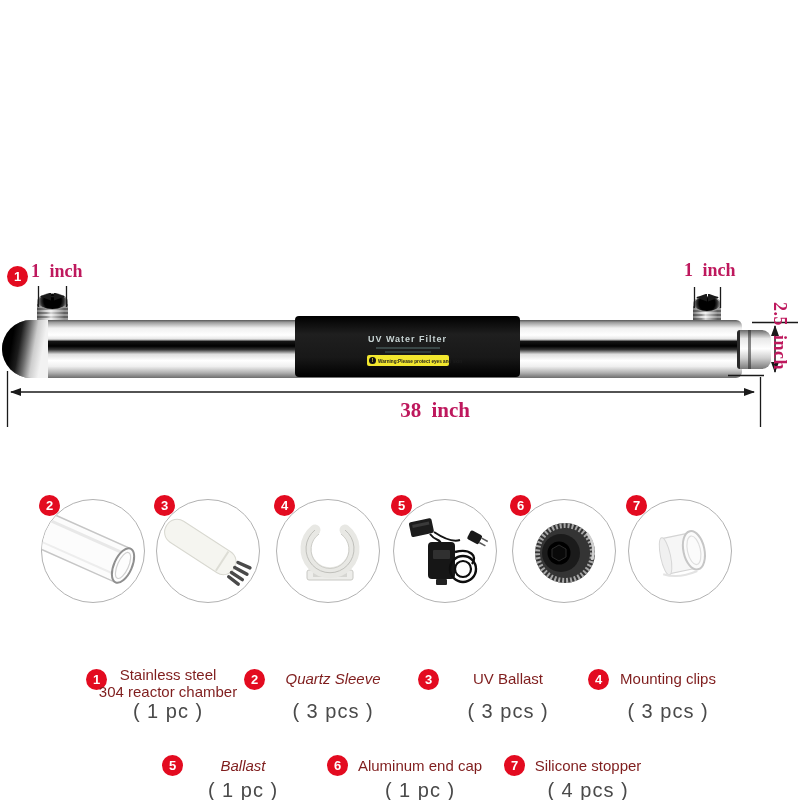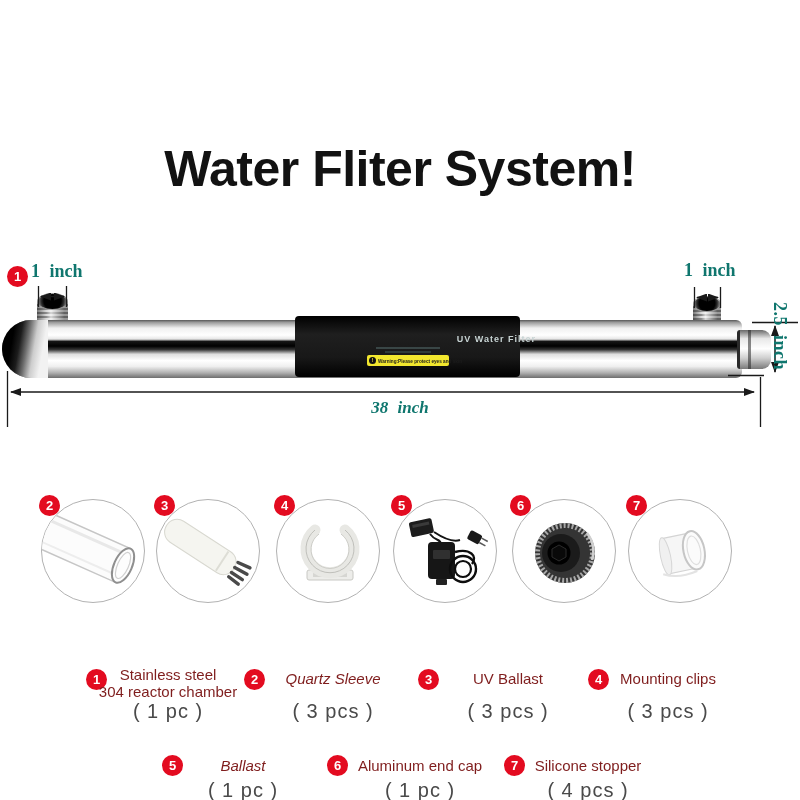--- a/index.html
+++ b/index.html
@@ -10,24 +10,24 @@
   .page-title{position:absolute;top:142px;left:0;width:800px;text-align:center;
     font-size:50px;font-weight:800;letter-spacing:-.5px;color:#121212;line-height:54px;}
 
   
   .badge{display:inline-block;width:21px;height:21px;border-radius:50%;
     background:var(--badge-red,#e30b20);color:#fff;font-size:13px;font-weight:bold;
     text-align:center;line-height:21px;}
   .badge.abs{position:absolute;}
 
   
-  .dim{position:absolute;font-family:"Liberation Serif",serif;font-weight:bold;color:#0f766e;}
+  .dim{position:absolute;font-family:"Liberation Serif",serif;font-weight:bold;color:#be185d;}
   .dim-left{left:31px;top:261px;font-size:18px;word-spacing:5px;}
   .dim-right{left:684px;top:260px;font-size:18px;word-spacing:5px;}
-  .dim-length{left:330px;top:398px;width:140px;text-align:center;font-size:17px;word-spacing:5px;font-style:italic;}
+  .dim-length{left:330px;top:398px;width:140px;text-align:right;font-size:21px;word-spacing:5px;}
   .dim-diameter{left:769px;top:302px;height:112px;writing-mode:vertical-rl;
     font-size:18px;word-spacing:4px;letter-spacing:.5px;}
 
   
   .tube-body{position:absolute;left:2px;top:320px;width:740px;height:58px;
     border-radius:29px 6px 6px 29px;
     background:linear-gradient(to bottom,
       #565656 0%,#9a9a9a 4%,#f0f0f0 14%,#ffffff 26%,#e6e6e6 33%,
       #151515 37%,#000 45%,#343434 51%,
       #dedede 59%,#ffffff 70%,#efefef 80%,#b0b0b0 91%,#6d6d6d 100%);}
@@ -50,21 +50,21 @@
   .port-left{left:37px;top:293px;width:31px;height:31px;}
   .port-left .port-opening{width:31px;height:17px;}
   .port-left .port-threads{top:9px;width:31px;height:22px;}
   .port-right{left:693px;top:296px;width:28px;height:29px;}
   .port-right .port-opening{width:28px;height:16px;}
   .port-right .port-threads{top:8px;width:28px;height:21px;}
 
   
   .tube-label{position:absolute;left:295px;top:316px;width:225px;height:61px;border-radius:4px;
     background:linear-gradient(to bottom,#000,#1f1f1f 30%,#181818 68%,#000);}
-  .tube-label-title{position:absolute;top:18px;left:16px;width:100%;text-align:right;
+  .tube-label-title{position:absolute;top:18px;left:0;width:100%;text-align:center;
     font-size:9px;font-weight:bold;letter-spacing:1px;color:#c7d3d3;}
   .spec-line{position:absolute;height:2px;background:#394646;left:50%;transform:translateX(-50%);}
   .spec-1{top:31px;width:64px;}
   .spec-2{top:35px;width:46px;background:#2e3a3a;}
   .warn-strip{position:absolute;left:72px;top:39px;width:82px;height:11px;border-radius:2px;
     background:var(--warning-yellow,#f2e72e);display:flex;align-items:center;padding-left:2px;box-sizing:border-box;}
   .warn-icon{width:7px;height:7px;border-radius:50%;background:#111;color:#f2e72e;
     font-size:5px;font-weight:bold;text-align:center;line-height:7px;flex:0 0 7px;}
   .warn-text{font-size:6px;transform:scale(.78);transform-origin:left center;
     color:#1c1c1c;white-space:nowrap;margin-left:2px;font-weight:bold;}
@@ -83,21 +83,20 @@
   .legend-name{position:absolute;width:150px;text-align:center;font-size:15px;
     color:#7f1d1d;line-height:17px;white-space:pre-line;}
   .legend-qty{position:absolute;width:150px;text-align:center;font-size:20px;
     color:#4a4a4a;letter-spacing:1px;}
 </style>
 </head>
 <body>
 
 <div id="canvas">
 
-  <div class="page-title">Water Fliter System!</div>
 
   <span class="badge abs" style="left:7px;top:266px;">1</span>
   <div class="dim dim-left">1 inch</div>
   <div class="dim dim-right">1 inch</div>
 
   <div class="port port-left">
     <div class="port-threads"></div>
     <div class="port-opening"></div>
   </div>
   <div class="port port-right">

